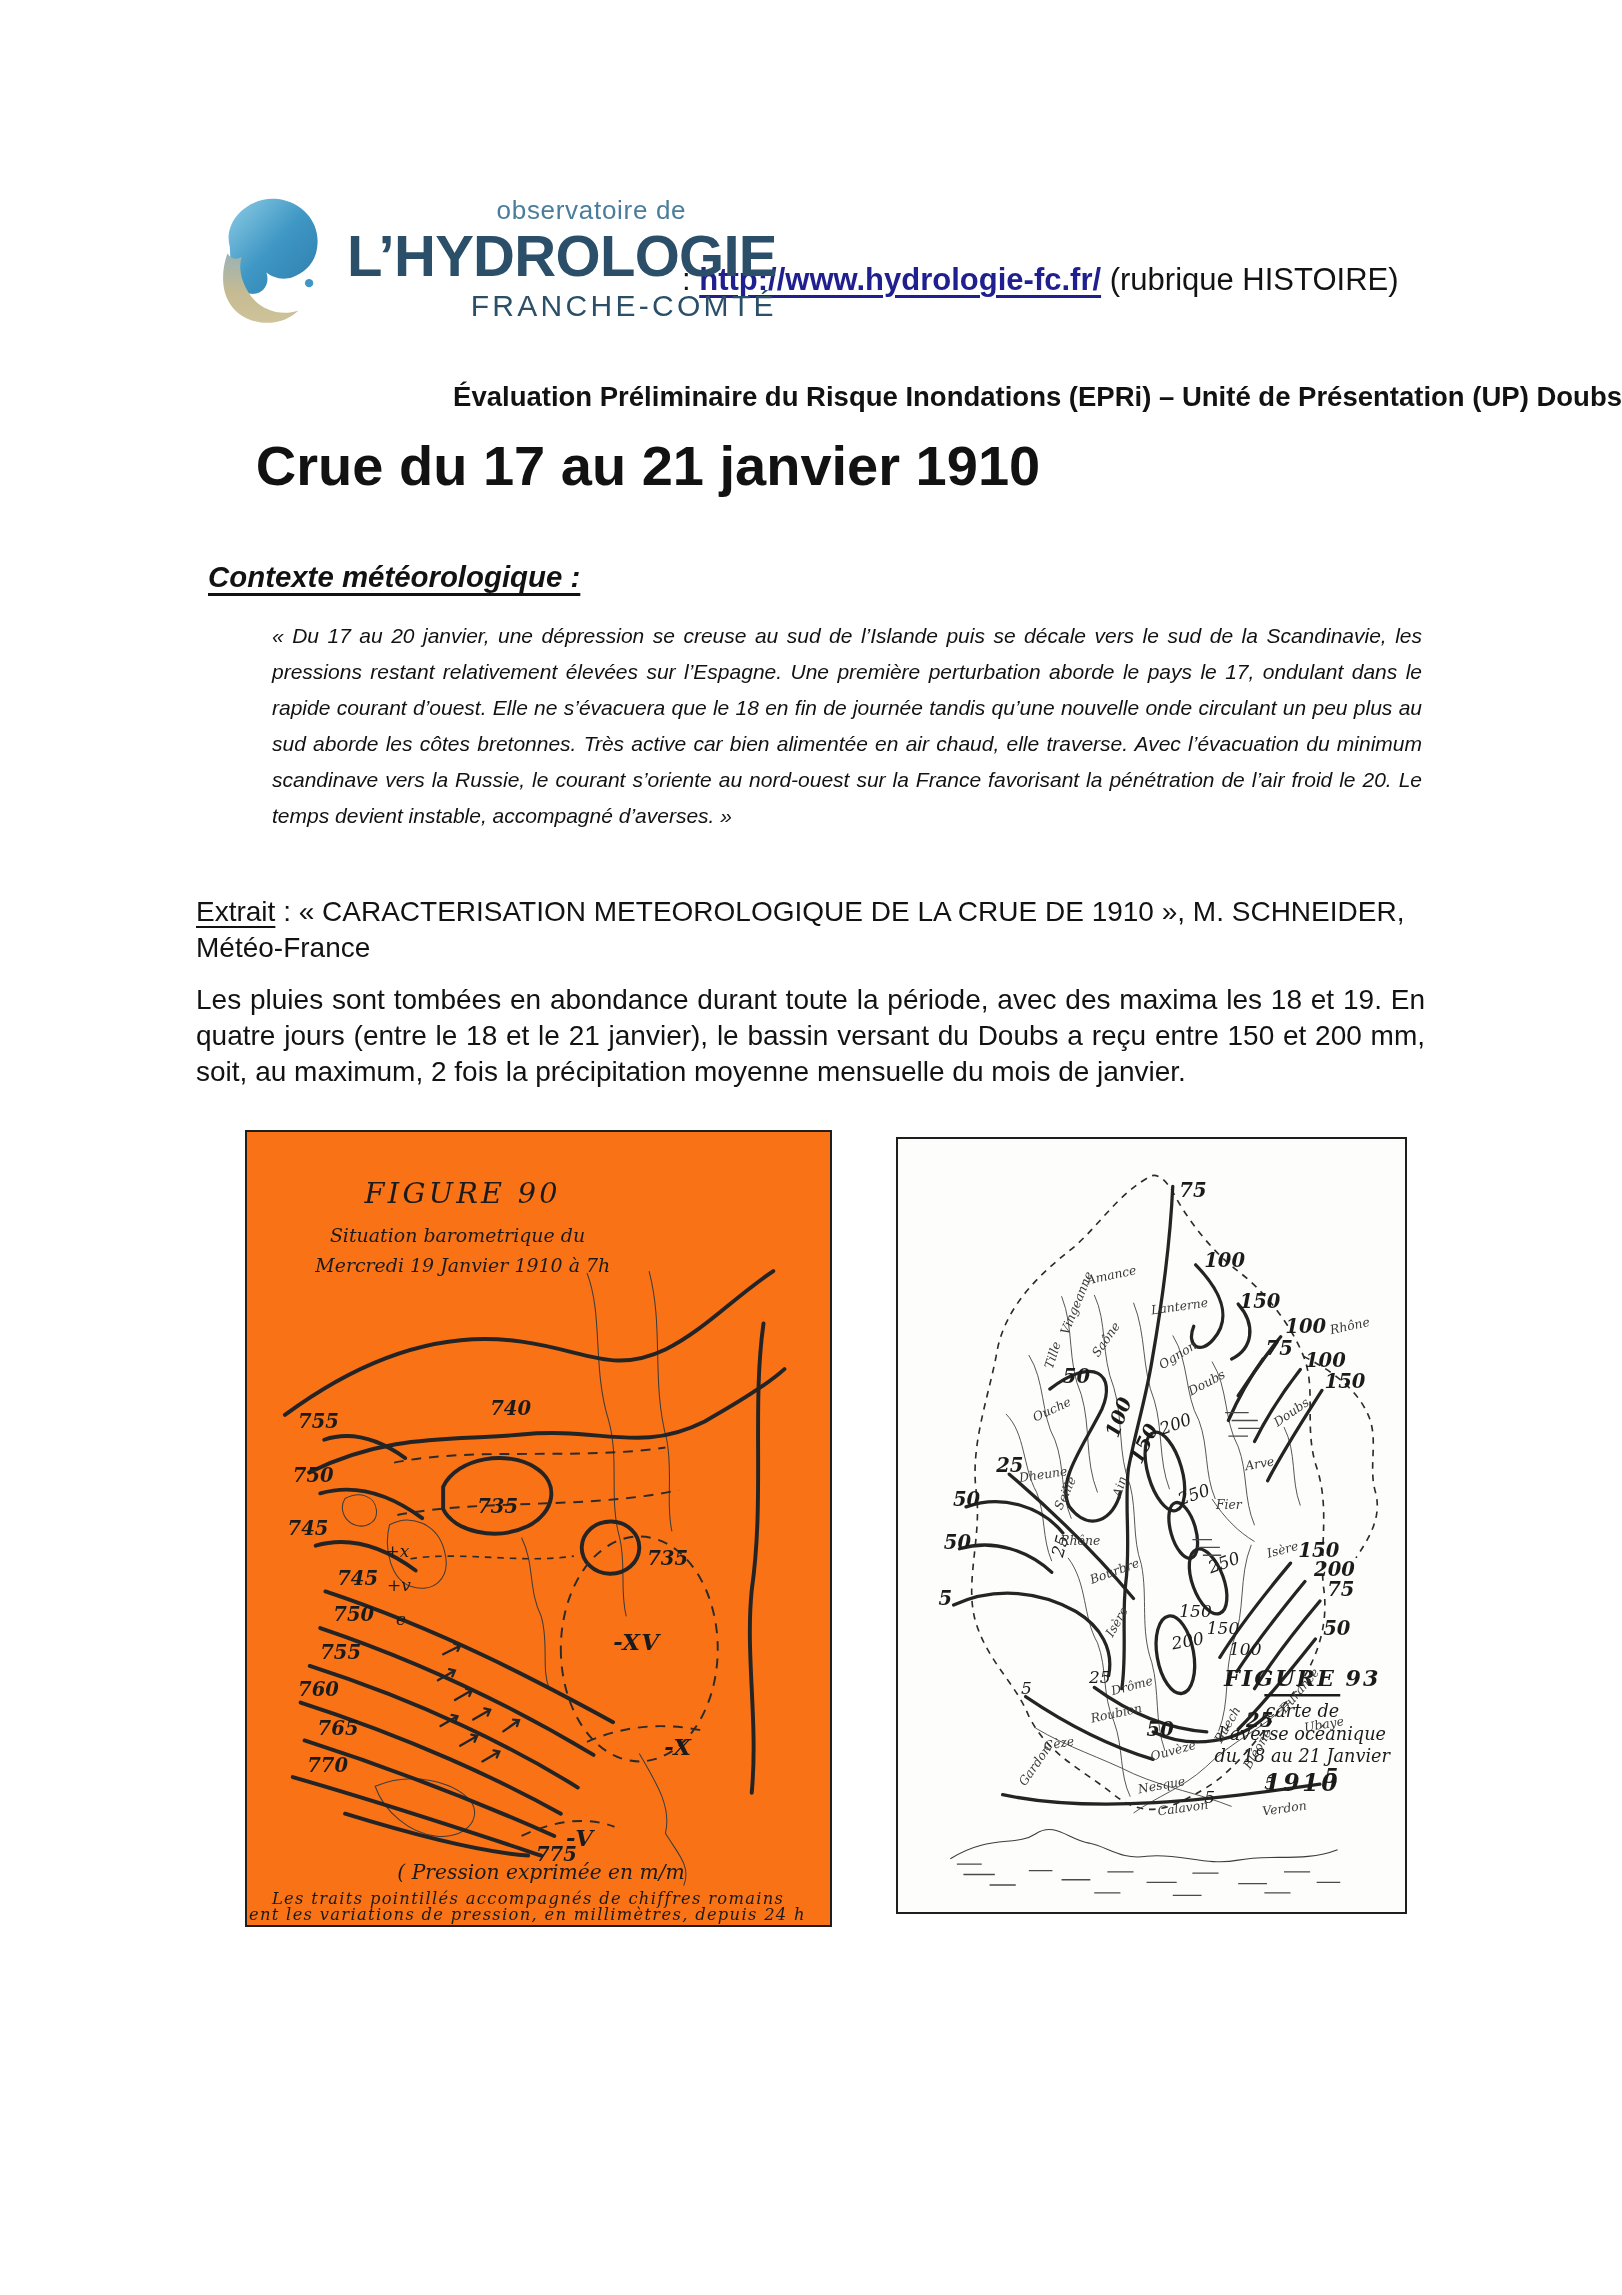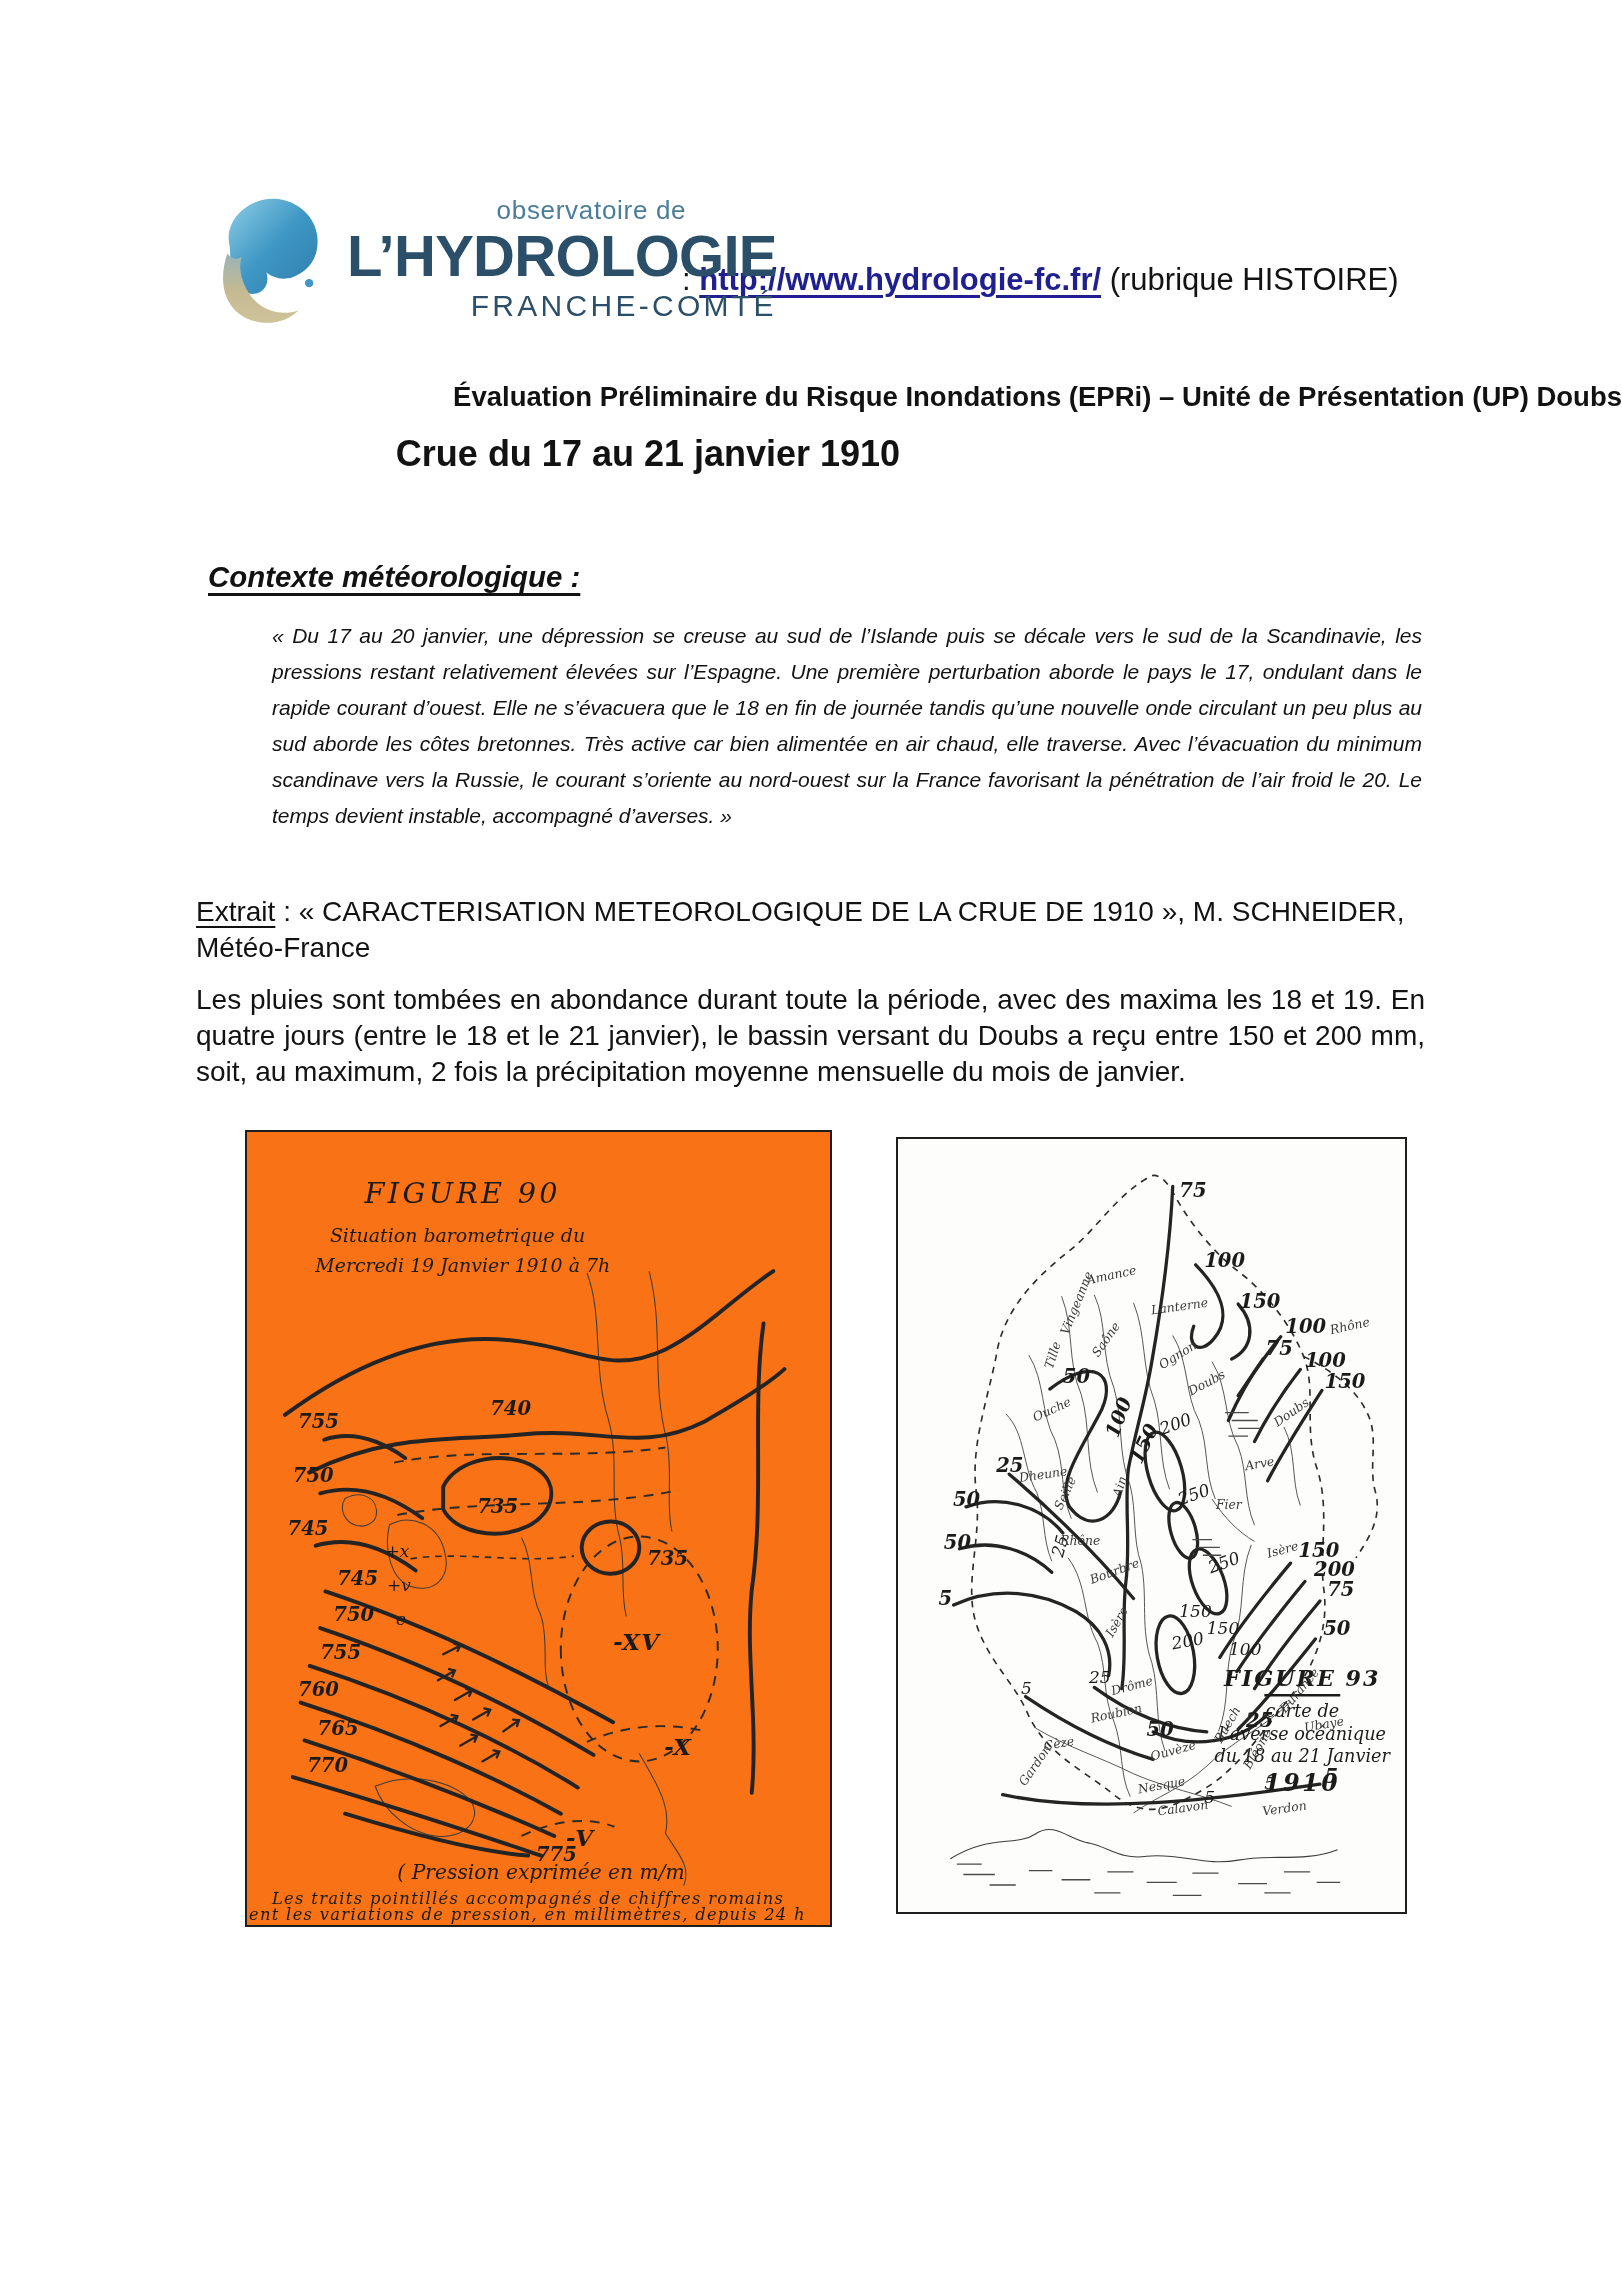--- a/index.html
+++ b/index.html
@@ -16,21 +16,21 @@
   #logo-text { display:flex; flex-direction:column; align-items:flex-end; padding-top:11.8px; }
   #logo-line1 { font-size:26px; color:#4a7d9b; letter-spacing:0.7px; align-self:center; margin-left:59px; }
   #logo-line2 { font-size:58px; font-weight:bold; color:#2b4f68; letter-spacing:-0.7px; line-height:1.0; margin-top:1.3px; }
   #logo-line3 { font-size:30px; color:#2b4f68; letter-spacing:3.3px; margin-top:3.9px; }
 
   #url-line { left:682px; top:262px; font-size:31px; color:#131313; white-space:nowrap; }
   #url-line a { color:#1f1f8f; font-weight:bold; text-decoration:underline; text-underline-offset:5.2px; text-decoration-thickness:2.6px; }
 
   
   #subtitle { left:0; top:381px; width:1622px; text-align:right; font-size:27.5px; font-weight:bold; }
-  #main-title { left:0; top:433px; width:1296px; text-align:center; font-size:36px; font-weight:bold; }
+  #main-title { left:0; top:433px; width:1296px; text-align:center; font-size:56px; font-weight:bold; }
 
   
   #contexte-label { left:208px; top:560px; font-size:29.4px; font-weight:bold; font-style:italic;
     text-decoration:underline; text-decoration-thickness:2.6px; text-underline-offset:5.9px; }
   #quote-para { left:272px; top:618px; width:1150px; font-size:21px; font-style:italic;
     line-height:36px; text-align:justify; }
   #extrait-para { left:196px; top:874px; width:1229px; font-size:28px; line-height:36px;margin-top:20px; }
   .ul-label { text-decoration:underline; text-decoration-thickness:2px; text-underline-offset:4.6px; }
   #pluies-para { left:196px; top:982px; width:1229px; font-size:28px; line-height:36px; text-align:justify; }
   #figline { left:196px; top:1962px; font-size:28px; }

